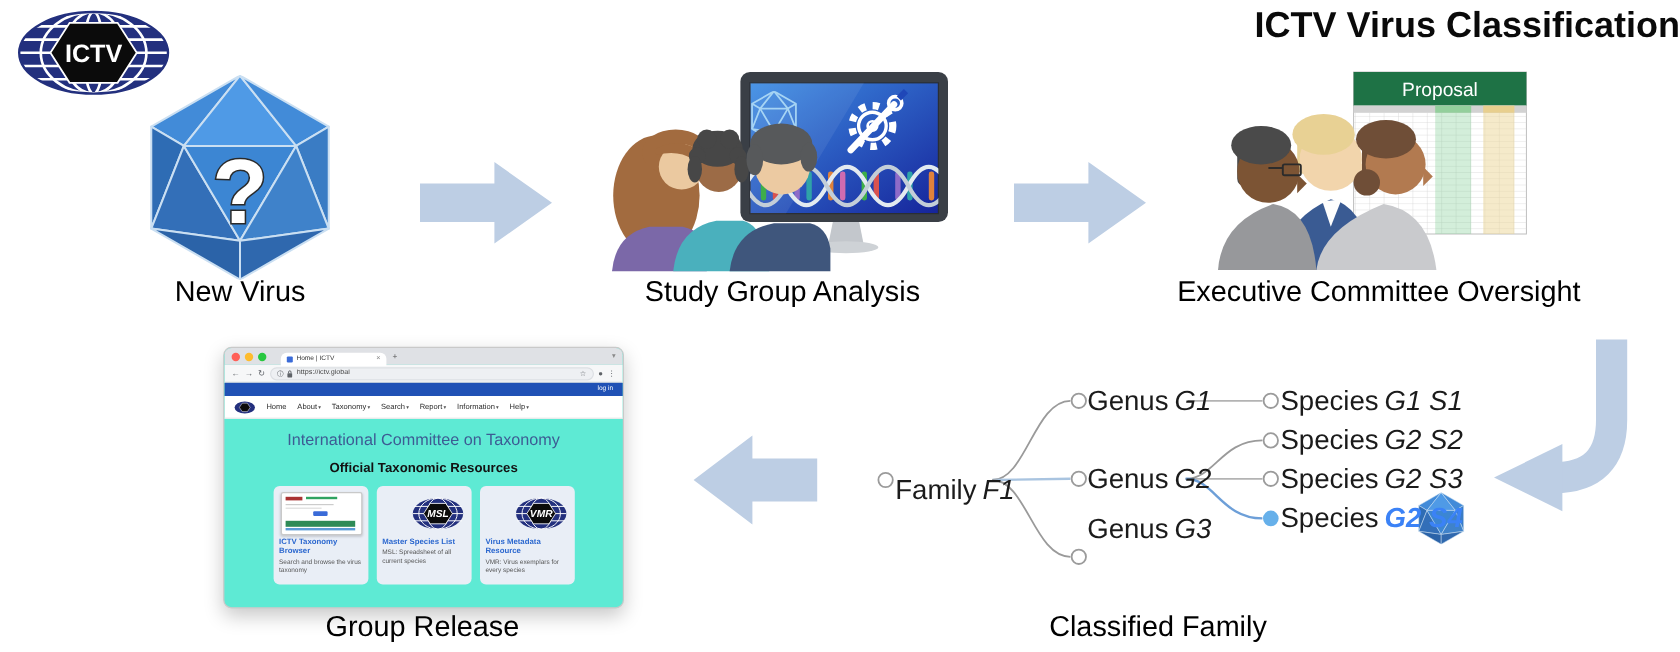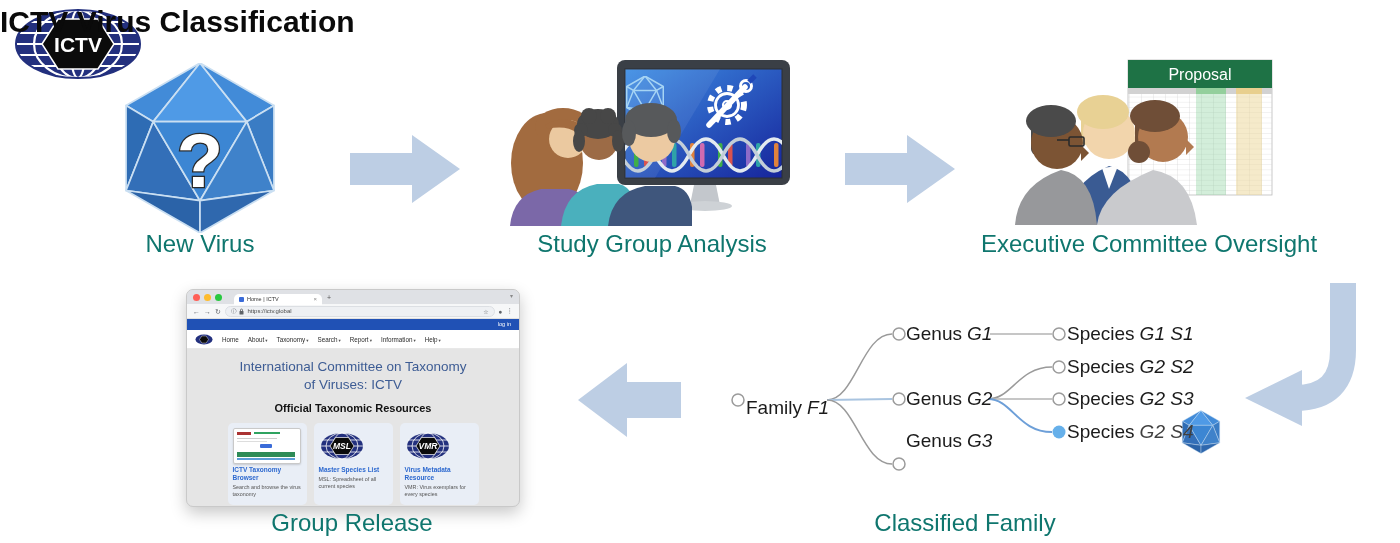--- a/index.html
+++ b/index.html
@@ -1,26 +1,26 @@
 <!DOCTYPE html>
 <html><head>
 <meta charset="utf-8">
 <style>
   html,body{margin:0;padding:0;}
   body{width:1400px;height:543px;background:#fff;position:relative;overflow:hidden;
        font-family:"Liberation Sans", sans-serif;color:#111;}
   .abs{position:absolute;}
-  .lbl{position:absolute;font-size:24px;color:#0f766e;white-space:nowrap;transform:translateX(-50%);}
-  #title{left:0;right:0;top:5px;text-align:left;font-size:30px;font-weight:bold;color:#0a0a0a;}
+  .lbl{position:absolute;font-size:24px;color:#000000;white-space:nowrap;transform:translateX(-50%);}
+  #title{left:0;right:0;top:5px;text-align:right;font-size:30px;font-weight:bold;color:#0a0a0a;}
   
-  .tnode{position:absolute;transform:translateY(-50%);font-size:19px;color:#1b1b1b;white-space:nowrap;}
+  .tnode{position:absolute;transform:translateY(-50%);font-size:23px;color:#1b1b1b;white-space:nowrap;}
   .tnode .nm{font-style:italic;margin-left:5px;}
-  .tnode .hl{color:#404040;font-weight:normal;}
+  .tnode .hl{color:#3b82f6;font-weight:bold;}
   
-  #browser{left:186px;top:289px;width:332px;height:216px;background:#e5e5e5;border:1px solid #c9c9c9;
+  #browser{left:186px;top:289px;width:332px;height:216px;background:#5eead4;border:1px solid #c9c9c9;
            border-radius:7px;box-shadow:0 6px 16px rgba(0,0,0,.22);overflow:hidden;font-family:"Liberation Sans",sans-serif;}
   #titlebar{height:14px;background:#dfe1e5;display:flex;align-items:center;padding:0 6px;position:relative;}
   .tl{width:7px;height:7px;border-radius:50%;margin-right:4px;}
   .tl.r{background:#ff5f57}.tl.y{background:#febc2e}.tl.g{background:#28c840}
   #tab{margin-left:8px;margin-top:4px;height:11px;background:#fff;border-radius:5px 5px 0 0;
        display:flex;align-items:center;gap:3px;padding:0 5px;width:78px;}
   #tab .fav{width:5px;height:5px;background:#3a6bd8;border-radius:1px;flex:none;}
   #tab .t{font-size:5.5px;color:#333;white-space:nowrap;overflow:hidden;flex:1;}
   #tab .x{font-size:6px;color:#888;}
   .newtab{font-size:7px;color:#555;margin-left:5px;}
@@ -35,21 +35,21 @@
   #banner{height:11px;background:#2051b5;position:relative;}
   #banner .login{position:absolute;right:8px;top:2px;font-size:5.5px;color:#fff;}
   #navbar{height:18px;background:#fff;border-bottom:1px solid #e8e8e8;display:flex;align-items:center;gap:9px;padding:0 8px;}
   #navbar .mini-logo{width:18px;height:11px;flex:none;}
   .navitem{font-size:6.3px;color:#2b2b2b;white-space:nowrap;}
   .navitem .caret{font-size:4.5px;color:#555;margin-left:1px;}
   #heading{margin-top:9px;text-align:center;font-size:13.5px;line-height:1.32;color:#3d5c94;}
   #subheading{margin-top:8px;text-align:center;font-size:11px;font-weight:bold;color:#121212;}
   #cards{margin-top:9px;display:flex;justify-content:center;gap:7px;}
   .card{width:79px;height:82px;background:#e9eef6;border-radius:5px;padding:5px 5px 4px 5px;box-sizing:border-box;}
-  .card .art{height:36px;display:flex;align-items:center;justify-content:flex-start;}
+  .card .art{height:36px;display:flex;align-items:center;justify-content:flex-end;}
   .card .ct{font-size:6.5px;font-weight:bold;color:#2c68cf;line-height:1.25;margin-top:2px;}
   .card .cd{font-size:5.4px;color:#555;line-height:1.35;margin-top:2px;}
   
   .thumb{width:66px;height:34px;background:#fff;border:1px solid #c9c9c9;border-radius:2px;position:relative;box-shadow:0 1px 2px rgba(0,0,0,.15);}
   .thumb .b1{position:absolute;left:3px;top:3px;width:14px;height:3px;background:#a33;}
   .thumb .b2{position:absolute;left:20px;top:3px;width:26px;height:2.5px;background:#2fa360;}
   .thumb .b3{position:absolute;left:3px;top:9px;width:40px;height:1.6px;background:#ccc;}
   .thumb .b4{position:absolute;left:3px;top:12px;width:30px;height:1.6px;background:#ddd;}
   .thumb .btn{position:absolute;left:26px;top:15px;width:12px;height:4px;background:#3a6bd8;border-radius:1px;}
   .thumb .g{position:absolute;left:3px;top:23px;width:58px;height:5px;background:#2e8b57;}
@@ -326,21 +326,20 @@
     <span class="navitem"><span>Home</span></span>
     <span class="navitem"><span>About</span><span class="caret">▾</span></span>
     <span class="navitem"><span>Taxonomy</span><span class="caret">▾</span></span>
     <span class="navitem"><span>Search</span><span class="caret">▾</span></span>
     <span class="navitem"><span>Report</span><span class="caret">▾</span></span>
     <span class="navitem"><span>Information</span><span class="caret">▾</span></span>
     <span class="navitem"><span>Help</span><span class="caret">▾</span></span>
   </div>
   <div id="heading">
     <div>International Committee on Taxonomy</div>
-    <div>of Viruses: ICTV</div>
   </div>
   <div id="subheading">Official Taxonomic Resources</div>
   <div id="cards">
     <div class="card">
       <div class="art">
         <div class="thumb">
           <div class="b1"></div>
             <div class="b2"></div>
             <div class="b3"></div>
             <div class="b4"></div>

